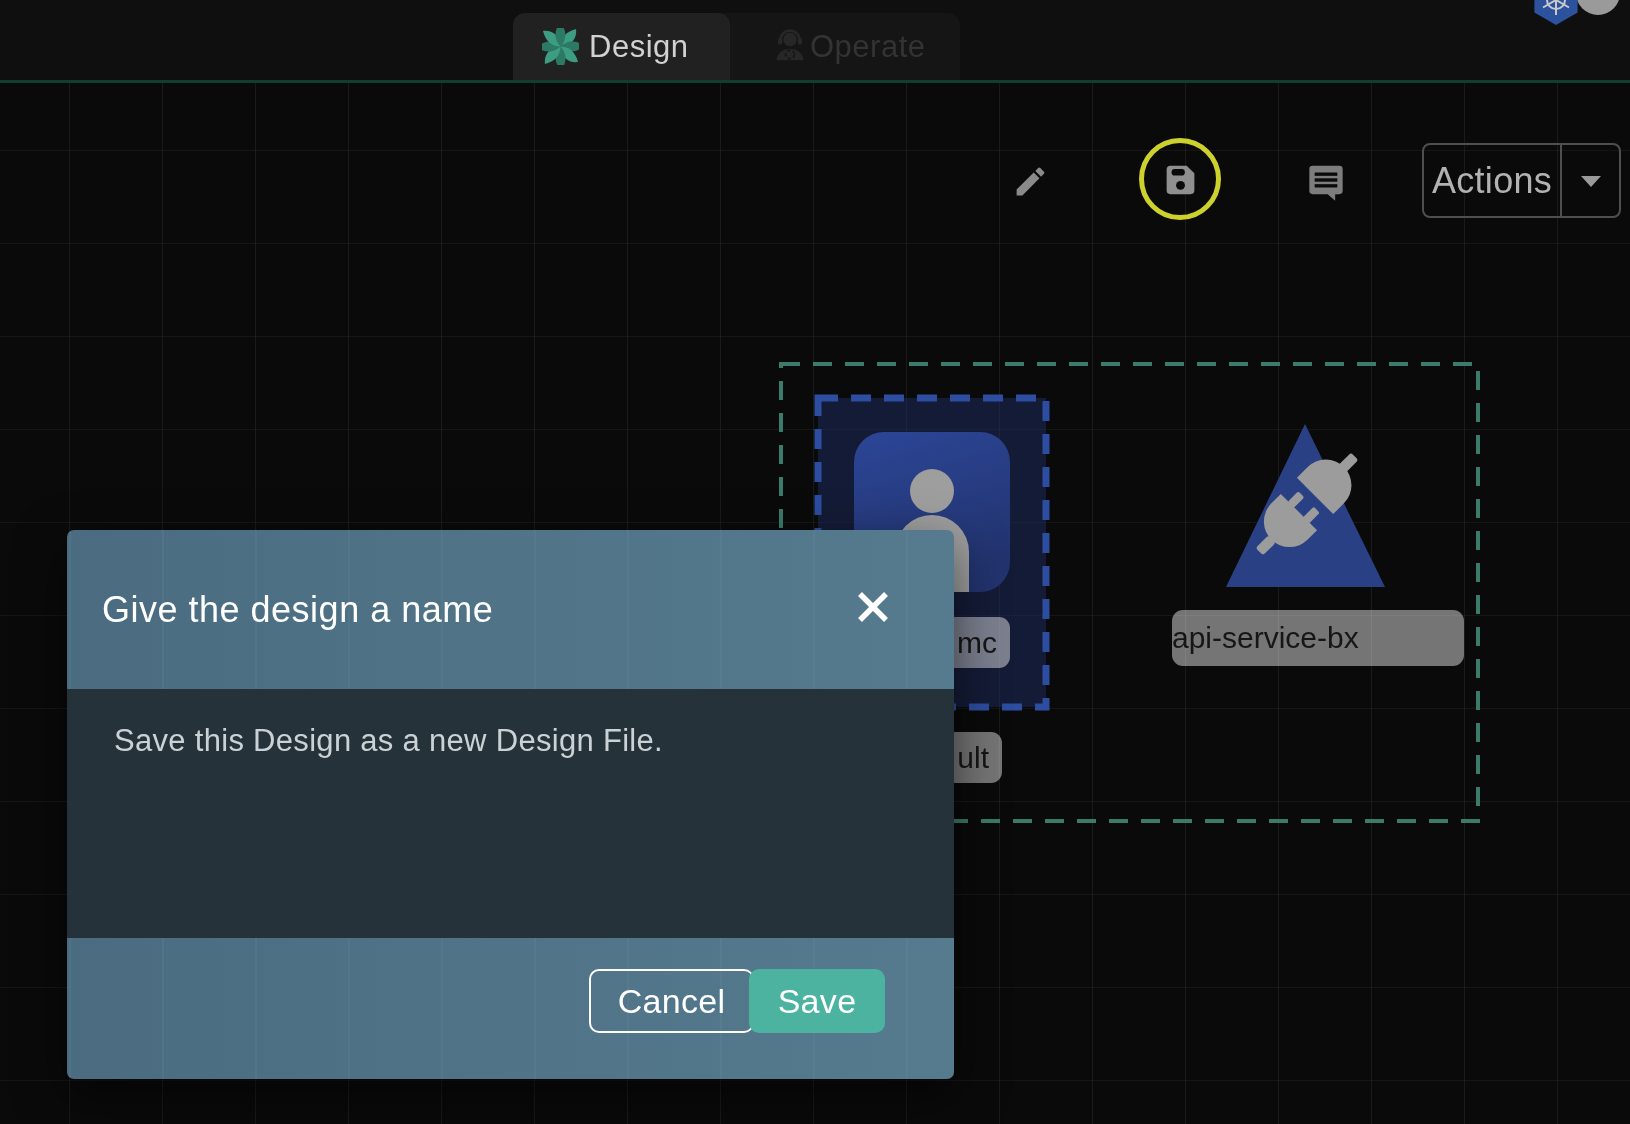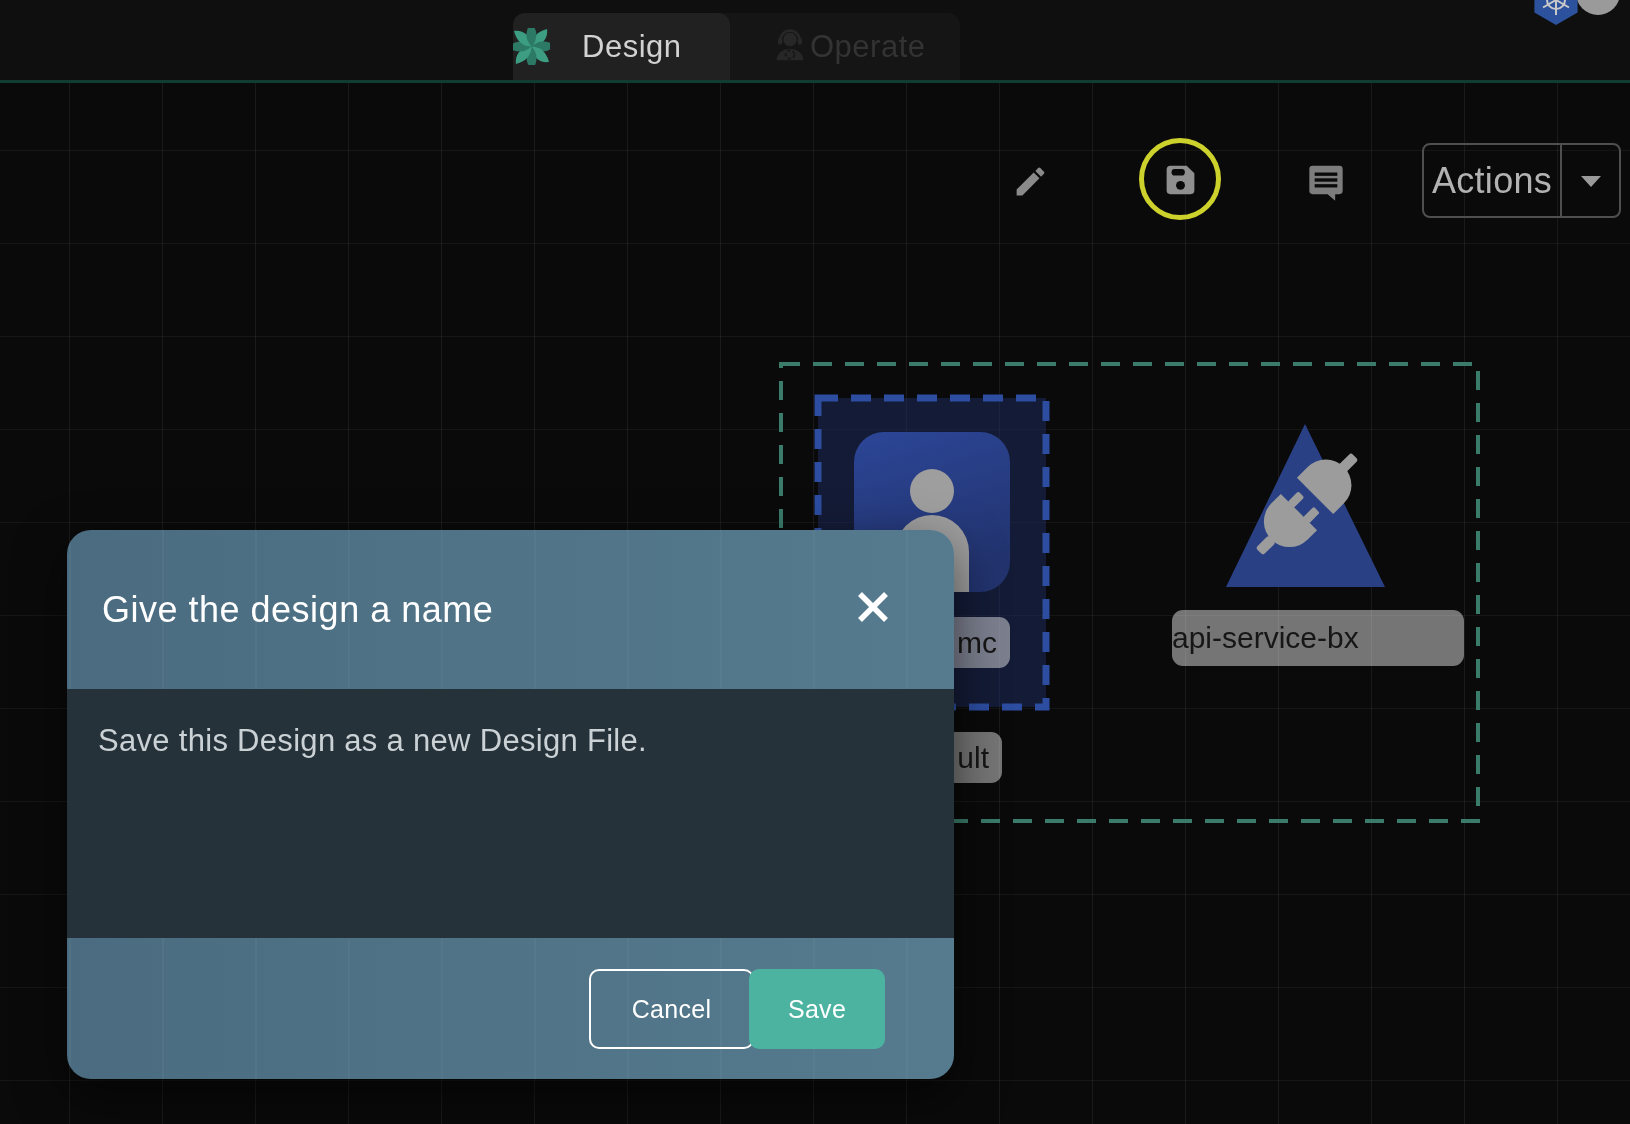--- a/index.html
+++ b/index.html
@@ -1,20 +1,20 @@
 <!DOCTYPE html>
 <html><head>
 <meta charset="utf-8">
 <style>
 *{margin:0;padding:0;box-sizing:border-box}
 html,body{width:1630px;height:1124px;overflow:hidden;background:#0a0a0a;font-family:"Liberation Sans",sans-serif}
 .topbar{position:absolute;left:0;top:0;width:1630px;height:83px;background:#0f0f0f;border-bottom:3px solid #123e31;z-index:6}
 .tabs{position:absolute;left:513px;top:13px;width:447px;height:67px;background:#151515;border-radius:12px 12px 0 0;display:flex}
 .tab{display:flex;align-items:center;height:100%}
-.tab-design{width:217px;background:#212121;border-radius:12px 12px 0 0;gap:32px}
+.tab-design{width:217px;background:#212121;border-radius:12px 12px 0 0;padding-left:29px;gap:10px}
 .tab-operate{flex:1;padding-left:40px;}
 .tab-label{font-size:31px;letter-spacing:.5px}
 .tab-design .tab-label{color:#d2d2d2}
 .tab-operate .tab-label{color:#333333}
 .canvas{position:absolute;left:0;top:83px;width:1630px;height:1041px;
  background-image:linear-gradient(90deg,rgba(255,255,255,.065) 0 1px,transparent 1px),linear-gradient(0deg,rgba(255,255,255,.05) 0 1px,transparent 1px);
  background-size:93px 93px;background-position:69px 68px}
 .svglayer{position:absolute;left:0;top:80px;width:1630px;height:1044px;z-index:2}
 .toolbar-icon{position:absolute;z-index:6}
 .pencil-icon{left:1012px;top:163px}
@@ -22,38 +22,38 @@
 .save-icon{left:1162px;top:161px}
 .comment-icon{left:1306px;top:162px}
 .actions-btn{position:absolute;left:1422px;top:143px;width:199px;height:75px;border:2px solid #4f4f4f;border-radius:8px;display:flex;z-index:6}
 .actions-label-sec{width:136px;display:flex;align-items:center;justify-content:center;font-size:36px;color:#b2b2b2;letter-spacing:.3px}
 .actions-divider{width:2px;background:#4f4f4f;height:100%}
 .actions-arrow-sec{flex:1;display:flex;align-items:center;justify-content:center}
 .pill{position:absolute;background:rgba(255,255,255,.44);border-radius:11px;color:#161616;font-size:30px;display:flex;align-items:center;z-index:3}
 .pill-mc{left:854px;top:617px;width:156px;height:51px;justify-content:flex-end;padding-right:13px}
 .pill-ult{left:862px;top:732px;width:140px;height:51px;justify-content:flex-end;padding-right:13px}
 .pill-api{left:1172px;top:610px;width:292px;height:56px;}
-.modal{position:absolute;left:67px;top:530px;width:887px;height:549px;border-radius:24px;overflow:hidden;z-index:10;box-shadow:0 18px 50px rgba(0,0,0,.55)}
+.modal{position:absolute;left:67px;top:530px;width:887px;height:549px;border-radius:7px;overflow:hidden;z-index:10;box-shadow:0 18px 50px rgba(0,0,0,.55)}
 .modal-header{height:159px;
  background-image:linear-gradient(90deg,rgba(255,255,255,.03) 0 2px,rgba(255,255,255,0) 2px 93px),linear-gradient(90deg,#4b6c80,#567b8e);
  background-size:93px 100%,100% 100%;background-position:2px 0,0 0;
  display:flex;align-items:center;padding-left:35px;position:relative}
 .modal-title{font-size:36px;color:#fff;letter-spacing:.5px}
 .modal-close{position:absolute;left:786px;top:57px;width:40px;height:40px;cursor:pointer}
 .modal-body{height:249px;background:#26323a;position:relative}
-.modal-desc{position:absolute;left:31px;top:34px;font-size:31px;color:#cbd2d6;letter-spacing:.3px}
+.modal-desc{position:absolute;left:47px;top:34px;font-size:31px;color:#cbd2d6;letter-spacing:.3px}
 .field{position:absolute;left:34px;top:104px;width:822px;height:110px;border:2px solid #747f86;border-radius:16px}
 .field-label{position:absolute;top:-15px;left:22px;background:#26323a;padding:0 9px;font-size:25px;color:#b9c1c6;letter-spacing:.3px}
 .field-label .req{margin-left:8px}
 .field-value{position:absolute;left:26px;top:0;height:100%;display:flex;align-items:center;font-size:34px;color:#f2f2f2;letter-spacing:.3px}
 .modal-footer{height:141px;
  background-image:linear-gradient(90deg,rgba(255,255,255,.03) 0 2px,rgba(255,255,255,0) 2px 93px),linear-gradient(90deg,#4b6c80,#567b8e);
  background-size:93px 100%,100% 100%;background-position:2px 0,0 0;
  position:relative}
-.btn{position:absolute;top:31px;height:80px;border-radius:10px;display:flex;align-items:center;justify-content:center;font-size:25px;color:#fff;letter-spacing:.3px;cursor:pointer}
+.btn{position:absolute;top:31px;height:64px;border-radius:10px;display:flex;align-items:center;justify-content:center;font-size:34px;color:#fff;letter-spacing:.3px;cursor:pointer}
 .btn-cancel{left:522px;width:165px;border:2px solid #fff}
 .btn-save{left:682px;width:136px;background:#4db3a1}
 </style>
 </head>
 <body>
 
 <div class="canvas"></div>
 
 <svg class="svglayer" width="1630" height="1044" viewBox="0 0 1630 1044">
   <defs>

